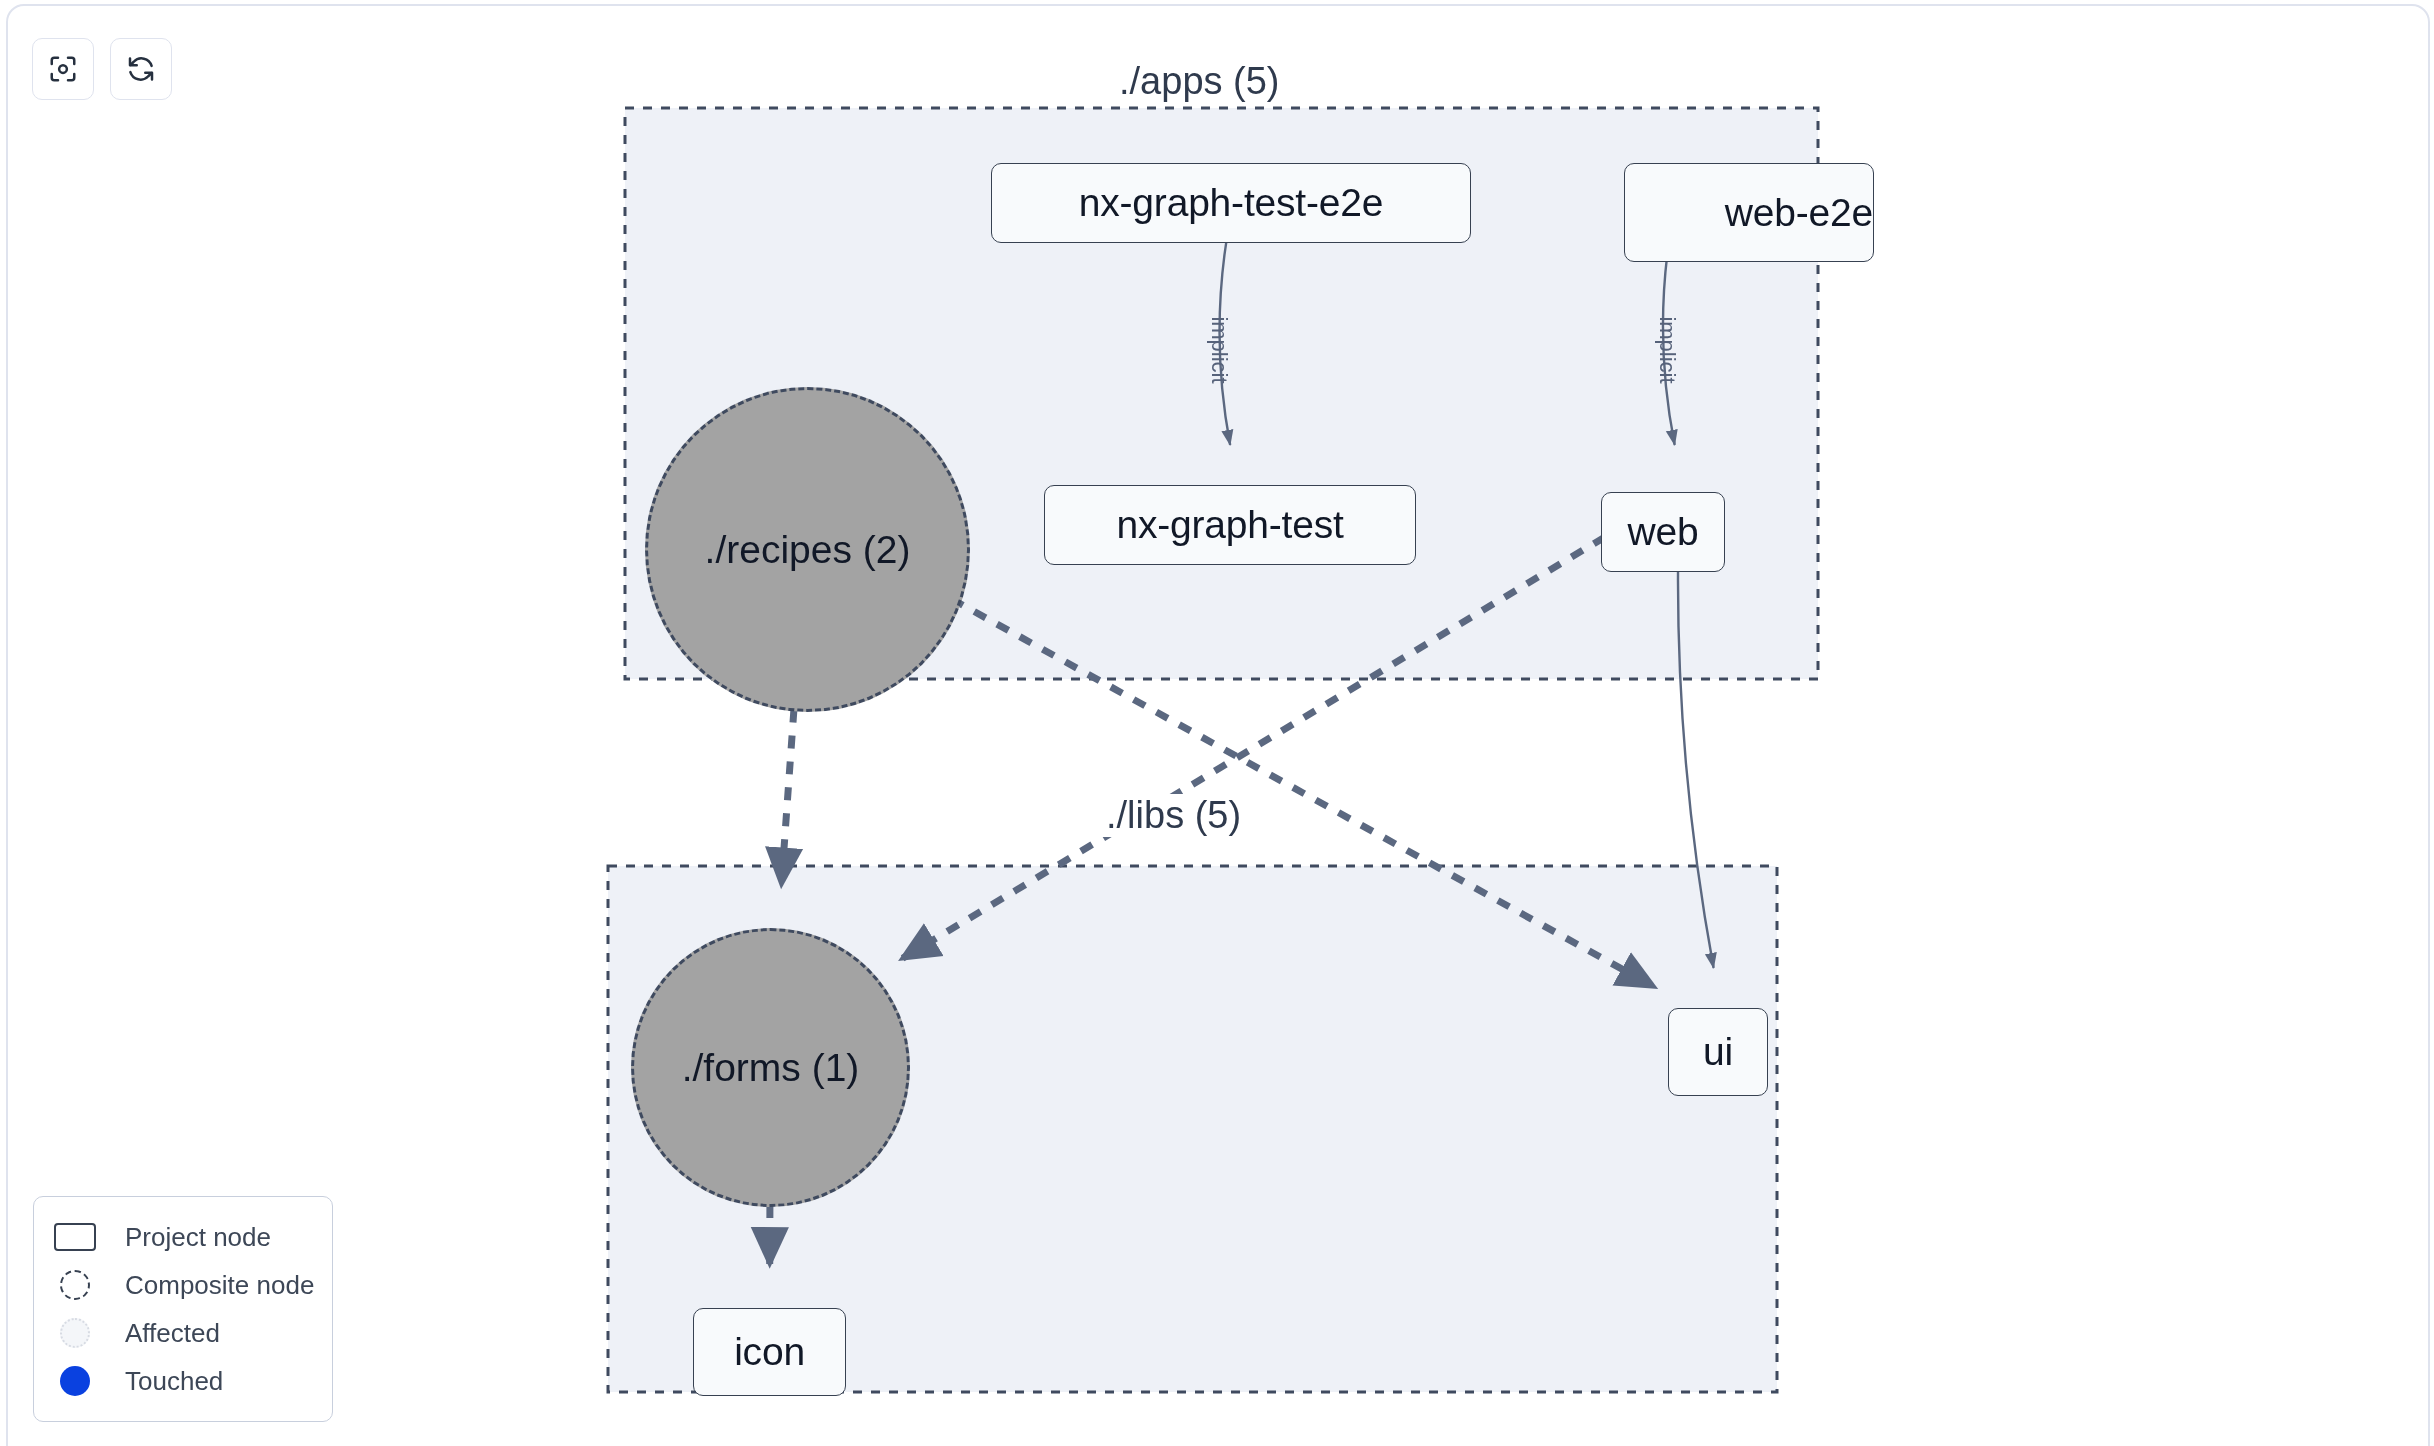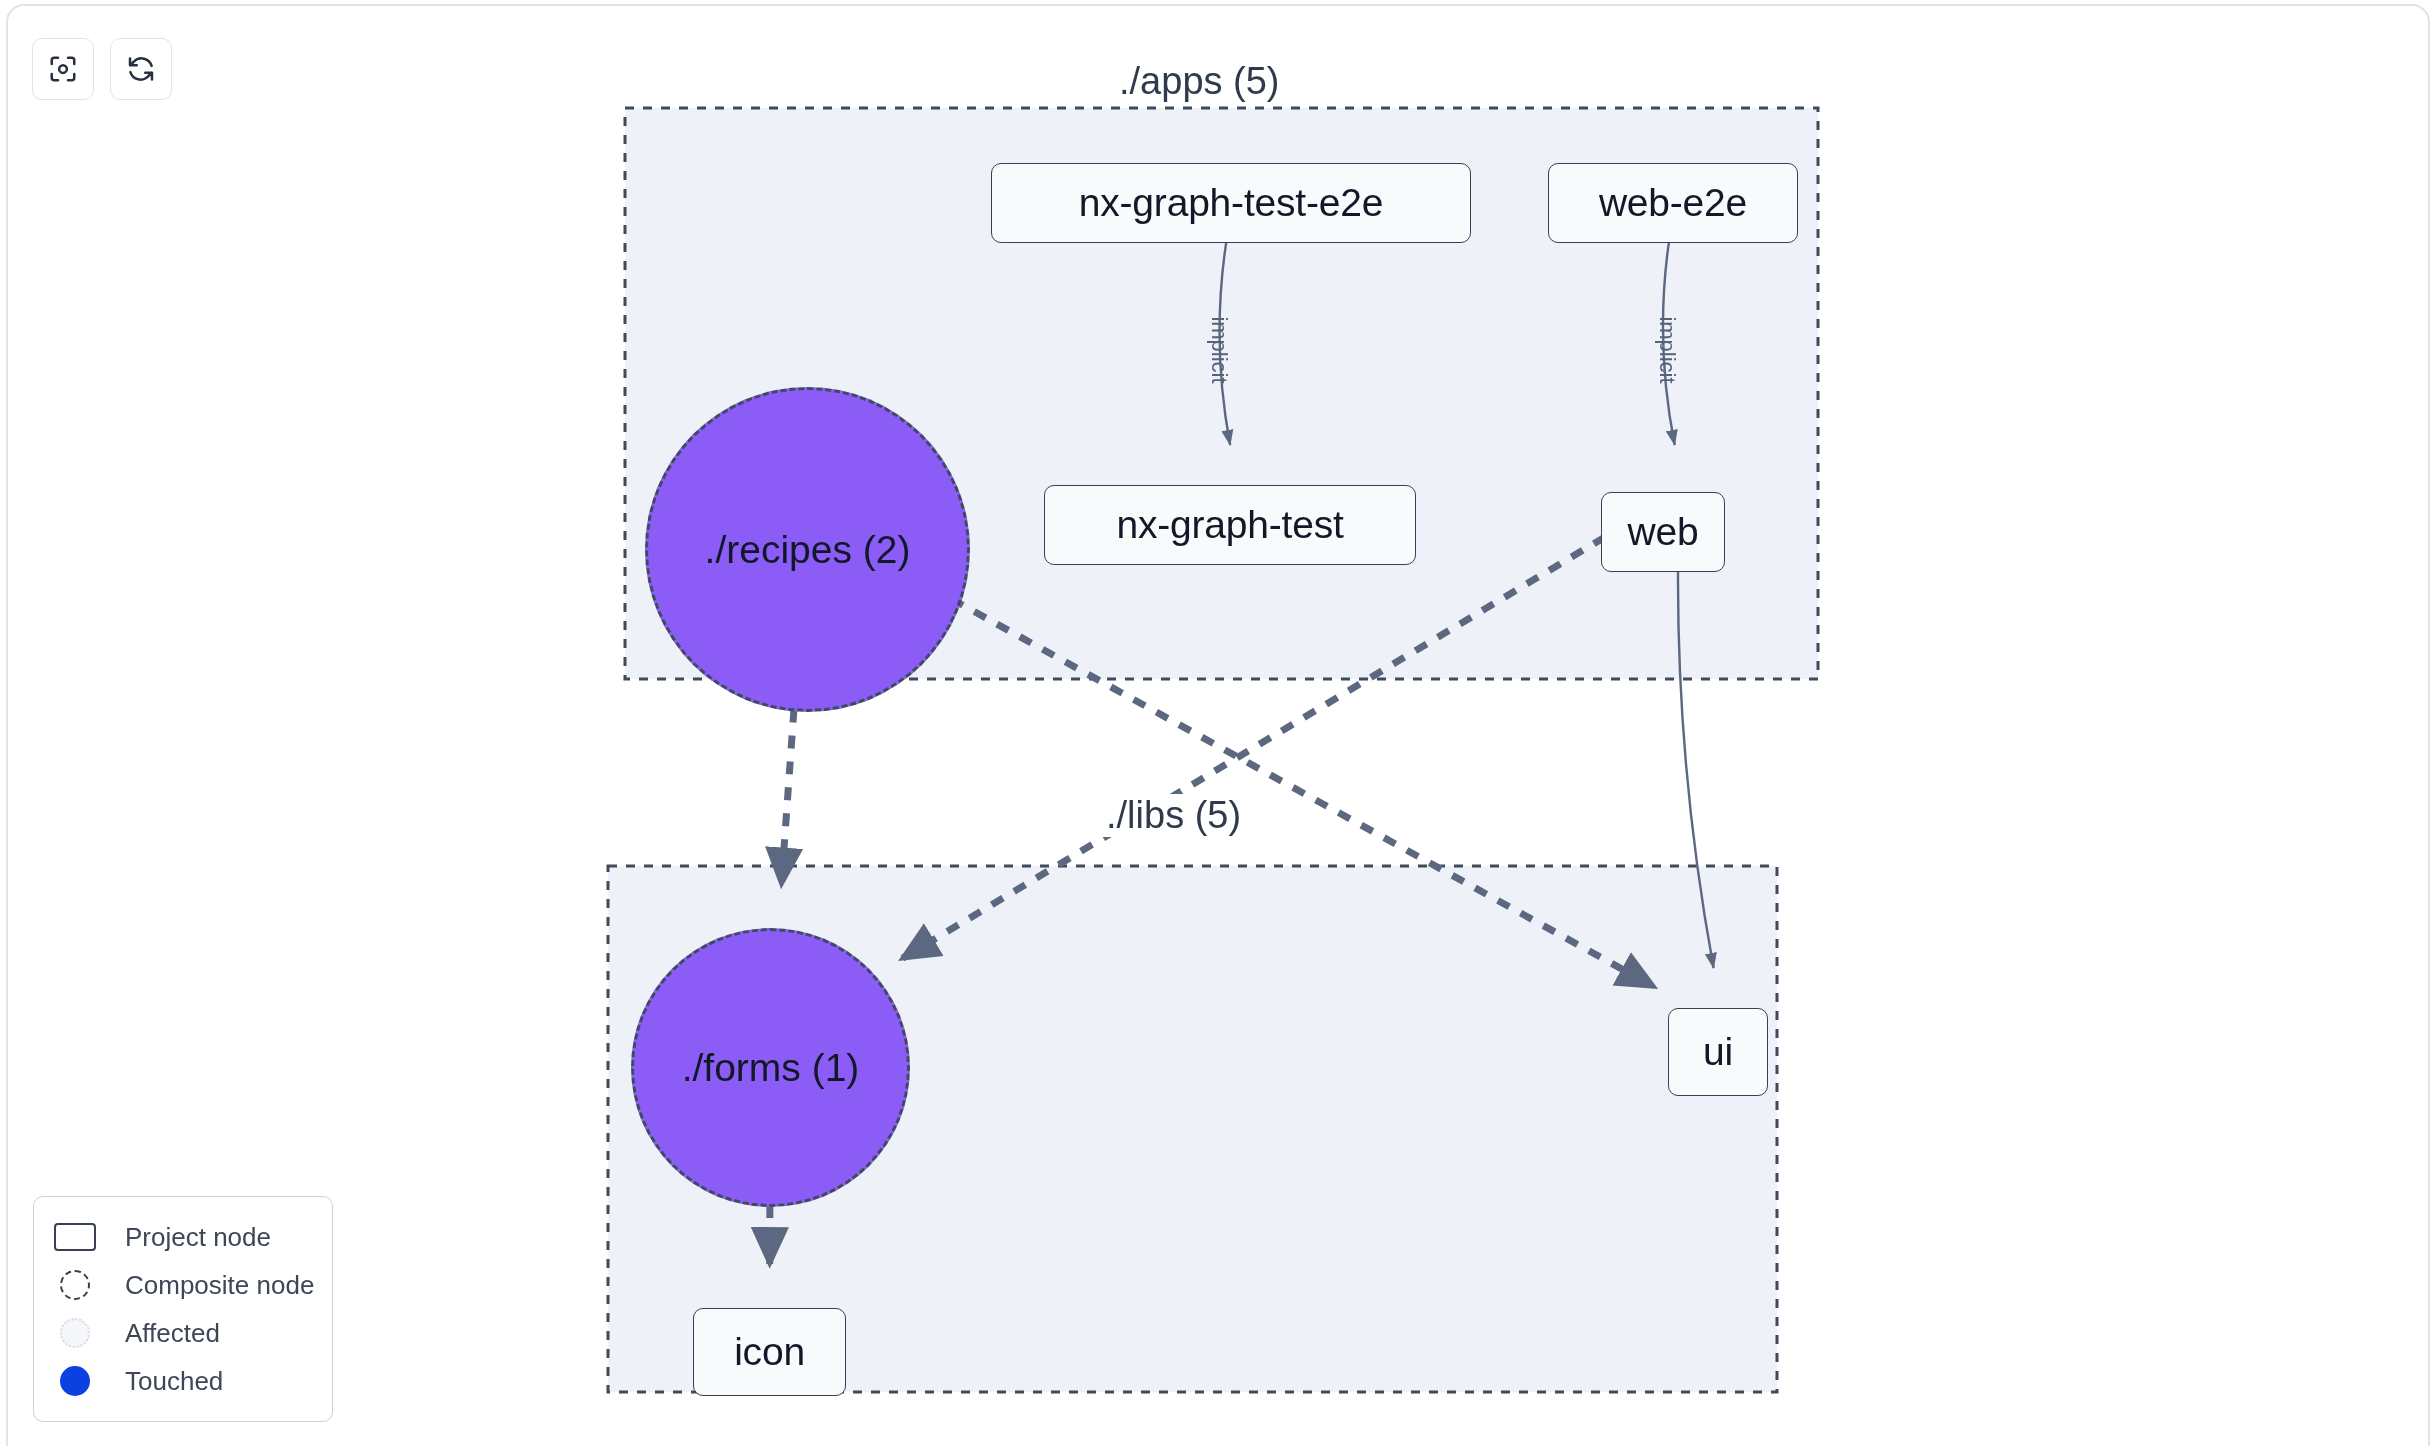--- a/index.html
+++ b/index.html
@@ -81,21 +81,21 @@
   .node.project {
     border: 1.8px solid #374151;
     border-radius: 10px;
     font-size: 39px;
     letter-spacing: -0.2px;
   }
   .node.composite {
     border: 3px dashed #3f4a5f;
     border-radius: 50%;
     font-size: 39px;
-    background: #8b5cf6;
+    background: #a3a3a3;
   }
   .group-label {
     position: absolute;
     z-index: 22;
     color: #2f3a4d;
     font-size: 38px;
     background: #ffffff;
     padding: 0 6px;
     white-space: nowrap;
   }
@@ -223,21 +223,21 @@
     </svg>
 
     <div id="group-labels">
         <div class="group-label" style="left: 1113px; top: 60px;">./apps (5)</div>
         <div class="group-label" style="left: 1100px; top: 794px;">./libs (5)</div>
       </div>
     <div id="nodes-layer">
         <div class="node project" style="left: 991px; top: 133px; width: 480px; height: 80px;">
           <span>nx-graph-test-e2e</span>
         </div>
-        <div class="node project" style="left: 1548px; top: 133px; width: 250px; height: 80px;">
+        <div class="node project" style="left: 1624px; top: 133px; width: 250px; height: 99px; justify-content: flex-end;">
           <span>web-e2e</span>
         </div>
         <div class="node composite" style="left: 645px; top: 357px; width: 325px; height: 325px;">
           <span>./recipes (2)</span>
         </div>
         <div class="node project" style="left: 1044px; top: 455px; width: 372px; height: 80px;">
           <span>nx-graph-test</span>
         </div>
         <div class="node project" style="left: 1601px; top: 462px; width: 124px; height: 80px;">
           <span>web</span>

